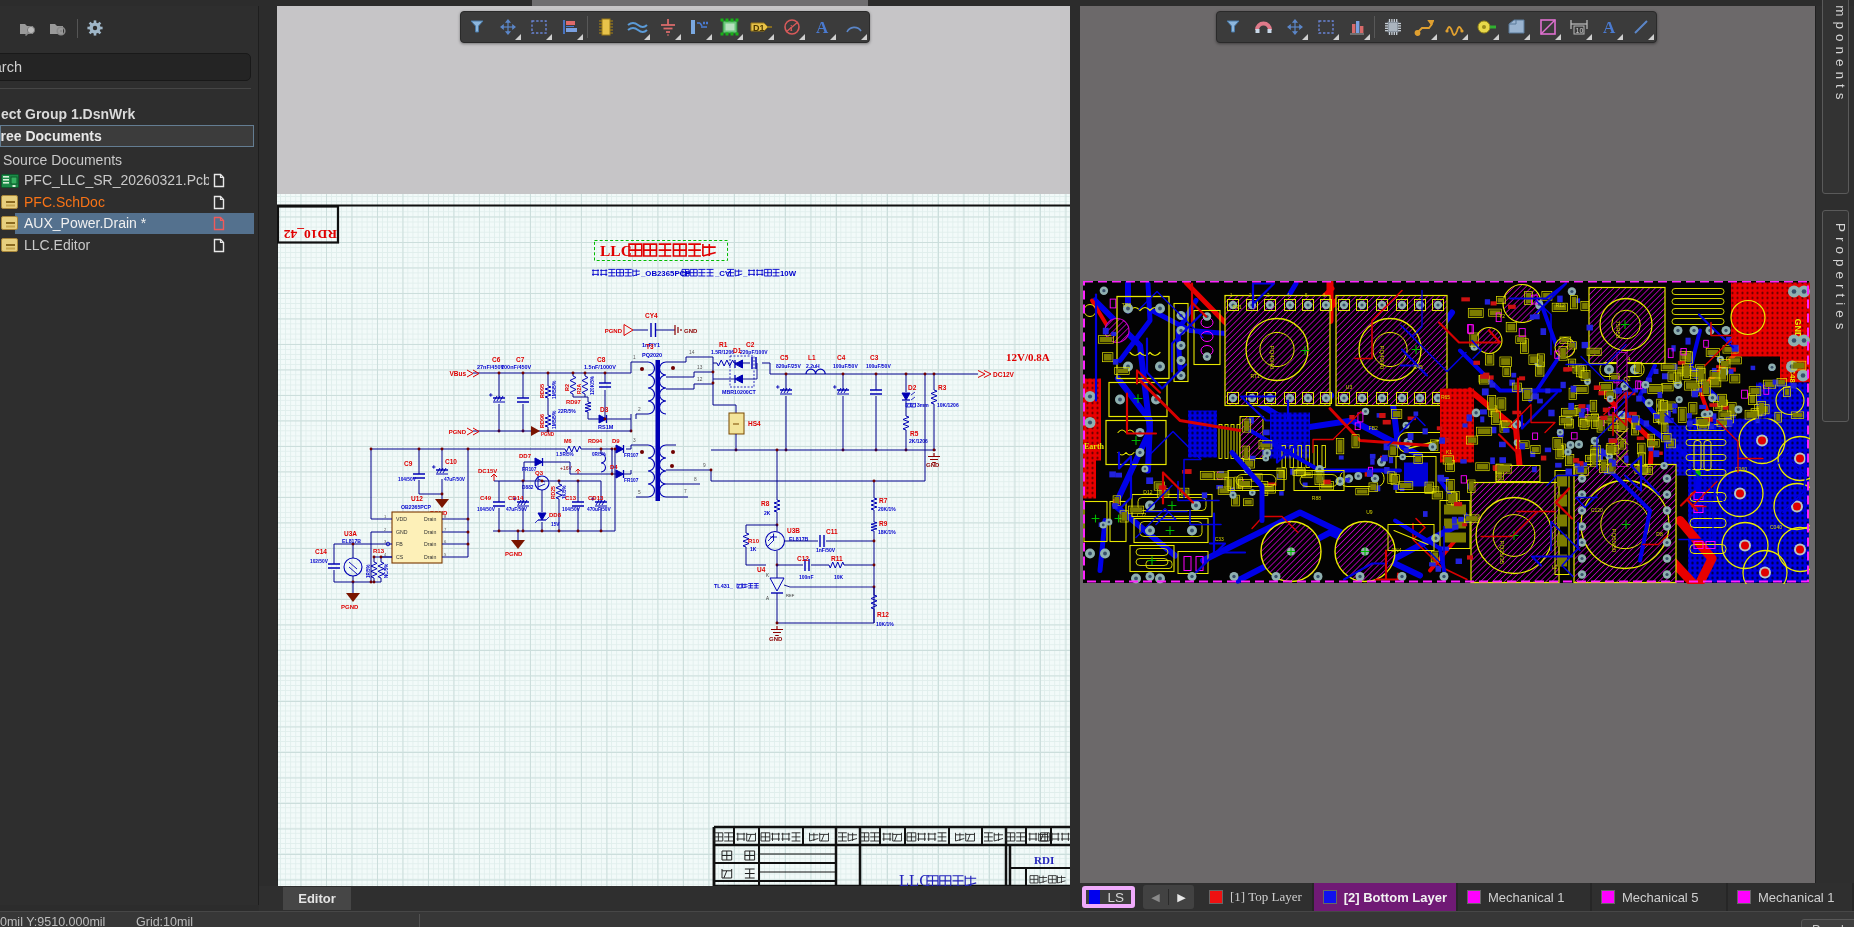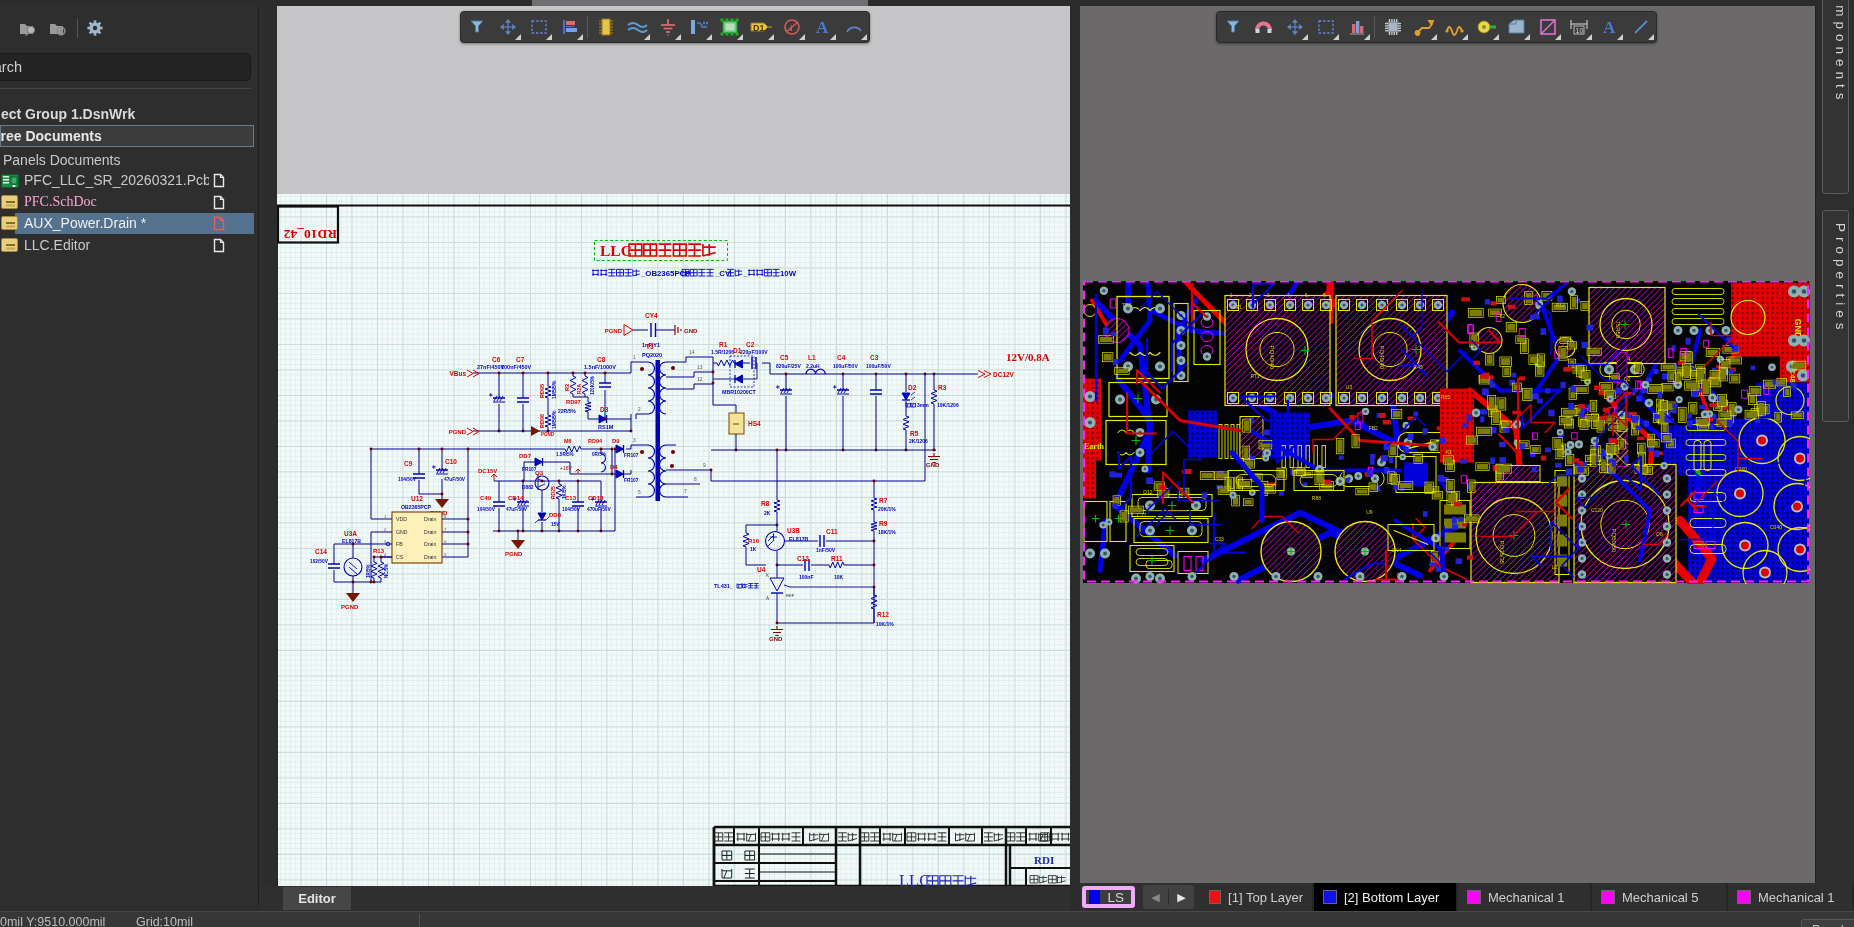--- a/index.html
+++ b/index.html
@@ -24,21 +24,21 @@
 .slot{position:relative;width:31px;height:30px;display:flex;align-items:center;justify-content:center;}
 .slot.dd::after{content:"";position:absolute;right:2px;bottom:2px;border-style:solid;border-width:0 0 6px 6px;border-color:transparent transparent #cfcfcf transparent;}
 .vsep{width:1px;height:22px;background:#585858;margin:0 2px;}
 #gutter{left:1070px;top:6px;width:10px;height:905px;background:#2c2c2c;}
 #pcbpanel{left:1080px;top:6px;width:735px;height:877px;background:#6c696a;overflow:hidden;}
 #editorbar{left:259px;top:886px;width:811px;height:25px;background:#2f2f2f;}
 #edtab{position:absolute;left:24px;top:1px;width:68px;height:23px;background:#464646;color:#e4e4e4;font-weight:bold;font-size:13px;text-align:center;line-height:23px;}
 #layerbar{left:1080px;top:883px;width:774px;height:28px;background:#2f2f2f;display:flex;align-items:center;}
 .ltab{height:28px;display:flex;align-items:center;padding:0 9px;border-right:2px solid #262626;color:#cfcfcf;font-size:13px;white-space:nowrap;}
 .ltab .sw{width:14px;height:14px;margin-right:7px;border:1px solid #666;}
-.ltab.active{background:#000000;color:#f2f2f2;font-weight:normal;}
+.ltab.active{background:#701a75;color:#f2f2f2;font-weight:bold;}
 #lsbtn{display:flex;align-items:center;height:22px;margin-left:2px;background:#3d3d3d;border:4px solid #f0abfc;border-radius:3px;overflow:hidden;}
 #lsbtn .sw{width:31px;height:16px;background:#0000ee;margin:0 0 0 3px;}
 #lsbtn .t{padding:0 7px;color:#d6d6d6;font-size:13.5px;}
 #arrbtn{display:flex;align-items:center;height:24px;margin-left:8px;margin-right:6px;background:#424242;border-radius:3px;}
 #arrbtn .a{width:25px;text-align:center;font-size:11px;}
 #statusbar{left:0;top:911px;width:1854px;height:32px;background:#373737;border-top:1px solid #474747;color:#bdbdbd;font-size:12.5px;}
 #sidebar{left:1815px;top:6px;width:39px;height:877px;background:#2e2e2e;border-left:1px solid #202020;}
 .vtab{position:absolute;left:6px;width:27px;background:#333333;border:1px solid #5a5a5a;border-radius:3px;color:#d5d5d5;font-size:13.5px;writing-mode:vertical-rl;letter-spacing:5px;padding-top:8px;overflow:hidden;}
 #topstrip{left:0;top:0;width:1854px;height:6px;background:#2c2c2c;}
 #topseg{left:532px;top:0;width:336px;height:6px;background:#6f6e70;}
@@ -75,21 +75,21 @@
       <span>Search</span>
     </div>
     <div class="sep"></div>
     <div class="trow" style="top:98px;font-weight:bold;color:#dadada;">
       <span class="lbl" style="left:-3px;">ject Group 1.DsnWrk</span>
     </div>
     <div class="trow" id="freedoc" style="top:119px;height:22px;font-weight:bold;color:#e8e8e8;width:254px;">
       <span class="lbl" style="left:-9px;">Free Documents</span>
     </div>
     <div class="trow" style="top:144px;">
-      <span class="lbl" style="left:3px;">Panels Documents</span>
+      <span class="lbl" style="left:3px;">Source Documents</span>
     </div>
     <div class="trow" style="top:164px;">
       <span class="abs" style="left:1px;top:3px;"><svg width="18" height="16" viewBox="0 0 18 16">
           <rect x="0.5" y="1.5" width="17" height="13" rx="1" fill="#1d8a48" stroke="#0d5a2b"></rect>
           <rect x="2" y="3" width="6" height="1.6" fill="#d8f0d8"></rect>
           <rect x="2" y="6" width="6" height="1.6" fill="#d8f0d8"></rect>
           <rect x="2" y="9" width="6" height="1.6" fill="#d8f0d8"></rect>
           <rect x="10" y="4" width="6" height="7" fill="#36b060" stroke="#0d5a2b"></rect>
           <rect x="11.5" y="12" width="3" height="2" fill="#d8f0d8"></rect>
         </svg></span>
@@ -98,21 +98,21 @@
           <path d="M1.5 1.5 h6 l3 3 v9 h-9 z" fill="none" stroke="#e8e8e8" stroke-width="1.4"></path>
           <path d="M7.5 1.5 v3 h3" fill="none" stroke="#e8e8e8" stroke-width="1.2"></path>
         </svg></span>
     </div>
     <div class="trow" style="top:186px;">
       <span class="abs" style="left:1px;top:3px;"><svg width="17" height="14" viewBox="0 0 17 14">
           <rect x="0.5" y="0.5" width="16" height="13" rx="1.5" fill="#e7cf7e" stroke="#a8863a"></rect>
           <rect x="5" y="6" width="9" height="2" fill="#8a6a20"></rect>
           <rect x="5" y="9.5" width="9" height="2" fill="#c8a850"></rect>
         </svg></span>
-      <span class="lbl" style="left:24px;color:#f9a8d4;position:absolute;width:185px;overflow:hidden;white-space:nowrap;font-family:Liberation Serif, serif;">PFC.SchDoc</span>
+      <span class="lbl" style="left:24px;color:#f97316;position:absolute;width:185px;overflow:hidden;white-space:nowrap;">PFC.SchDoc</span>
       <span class="docico"><svg width="12" height="15" viewBox="0 0 12 15">
           <path d="M1.5 1.5 h6 l3 3 v9 h-9 z" fill="none" stroke="#e8e8e8" stroke-width="1.4"></path>
           <path d="M7.5 1.5 v3 h3" fill="none" stroke="#e8e8e8" stroke-width="1.2"></path>
         </svg></span>
     </div>
     <div class="trow" style="top:207px;">
       <div id="auxhl"></div>
       <span class="abs" style="left:1px;top:3px;"><svg width="17" height="14" viewBox="0 0 17 14">
           <rect x="0.5" y="0.5" width="16" height="13" rx="1.5" fill="#e7cf7e" stroke="#a8863a"></rect>
           <rect x="5" y="6" width="9" height="2" fill="#8a6a20"></rect>
@@ -2114,21 +2114,21 @@
 <div id="layerbar" class="abs">
     <div id="lsbtn">
       <div class="sw"></div>
       <div class="t">LS</div>
     </div>
     <div id="arrbtn">
       <div class="a" style="color:#8a8a8a;">◀</div>
       <div style="width:1px;height:16px;background:#2a2a2a;"></div>
       <div class="a" style="color:#e8e8e8;">▶</div>
     </div>
-    <div class="ltab" style="min-width:114px;"><div class="sw" style="background:#ee1111;"></div>[1] Top Layer</div>
+    <div class="ltab" style="min-width:114px;font-family:Liberation Serif, serif;"><div class="sw" style="background:#ee1111;"></div>[1] Top Layer</div>
     <div class="ltab active" style="min-width:144px;"><div class="sw" style="background:#1111ee;"></div>[2] Bottom Layer</div>
     <div class="ltab" style="min-width:134px;"><div class="sw" style="background:#ff00ff;"></div>Mechanical 1</div>
     <div class="ltab" style="min-width:136px;"><div class="sw" style="background:#ff00ff;"></div>Mechanical 5</div>
     <div class="ltab" style="min-width:126px;"><div class="sw" style="background:#ff00ff;"></div>Mechanical 1</div>
   </div>
 <div id="statusbar" class="abs">
     <span class="abs" style="left:0px;top:3px;">0mil Y:9510.000mil</span>
     <span class="abs" style="left:136px;top:3px;">Grid:10mil</span>
     <div class="abs" style="left:419px;top:2px;width:1px;height:14px;background:#515151;"></div>
     <div class="abs" style="left:1801px;top:7px;width:60px;height:22px;background:#3f3f3f;border:1px solid #585858;border-radius:3px;color:#c8c8c8;font-size:12.5px;text-align:center;line-height:20px;">Panels</div>

